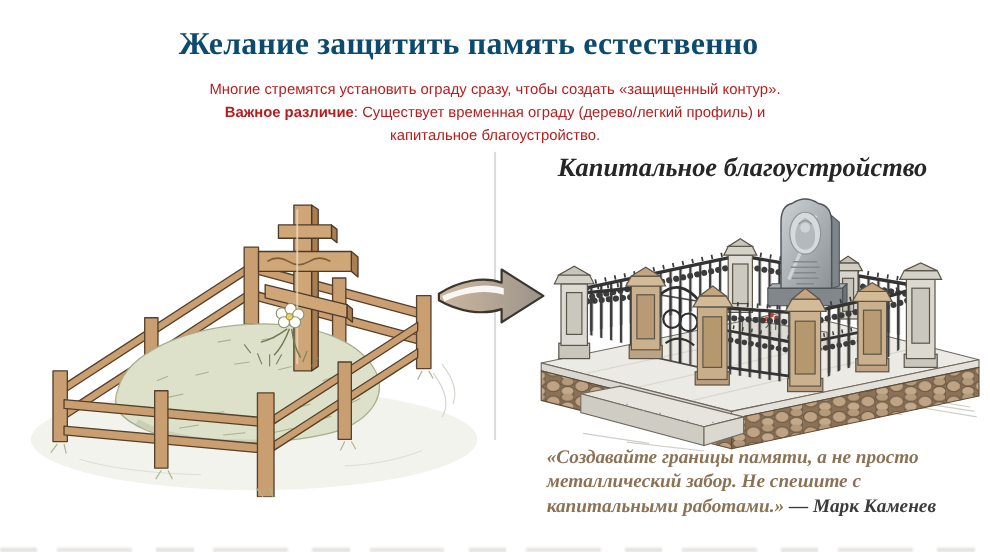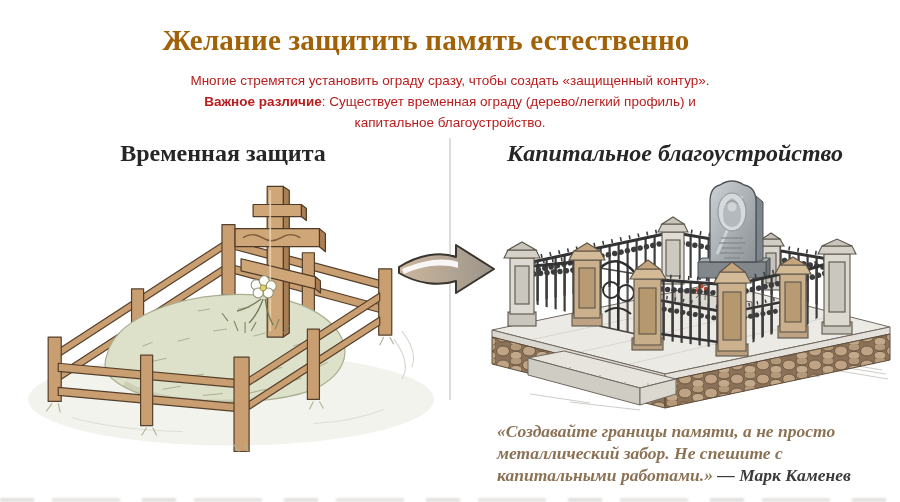--- a/index.html
+++ b/index.html
@@ -1,53 +1,52 @@
 <!DOCTYPE html>
 <html><head>
 <meta charset="utf-8">
 <style>
   html,body{margin:0;padding:0;background:#ffffff;}
   .stage{position:relative;width:900px;height:502px;background:#ffffff;overflow:hidden;
          font-family:"Liberation Sans",sans-serif;}
   .title{position:absolute;top:24px;left:0;width:852px;text-align:center;
-         font-family:"Liberation Serif",serif;font-weight:600;font-size:29px;color:#a16207;letter-spacing:.2px;}
+         font-family:"Liberation Serif",serif;font-weight:600;font-size:29px;color:#0c4a6e;letter-spacing:.2px;}
   .subtitle{position:absolute;top:70px;left:100px;width:700px;text-align:center;
             font-size:13.5px;line-height:21px;color:#b91c1c;}
   .subtitle strong{font-weight:700;}
   .col-heading{position:absolute;top:140px;width:446px;text-align:center;
                font-family:"Liberation Serif",serif;font-weight:600;font-size:24px;color:#262626;}
   .col-heading.left{left:0;}
   .col-heading.right{left:452px;font-style:italic;}
   .divider{position:absolute;left:449px;top:138px;width:1.5px;height:262px;background:#dcdcda;}
   .illu{position:absolute;}
   .illu.left{left:12px;top:170px;width:432px;height:282px;}
   .illu.right{left:470px;top:162px;width:430px;height:250px;}
   .arrow-wrap{position:absolute;left:396px;top:240px;width:103px;height:58px;}
-  .quote{position:absolute;left:497px;top:420px;width:392px;
+  .quote{position:absolute;left:497px;top:404px;width:392px;
          font-family:"Liberation Serif",serif;font-style:italic;font-size:17.5px;line-height:22px;}
   .quote .qtext{color:#8c7255;font-weight:600;}
   .quote .qattr{color:#3b3b3b;font-weight:700;}
   .bottom-strip{position:absolute;left:0;bottom:0;height:4px;width:900px;opacity:.28;filter:blur(1px);
     background:repeating-linear-gradient(90deg,#9a9590 0 34px,transparent 34px 52px,#a8a39d 52px 120px,transparent 120px 142px);}
   svg{display:block;}
 </style>
 </head>
 <body>
 
 <div class="stage">
 
   <div class="title">Желание защитить память естественно</div>
 
   <div class="subtitle">
     <span>Многие стремятся установить ограду сразу, чтобы создать «защищенный контур».</span><br>
     <strong>Важное различие</strong><span>: Существует временная ограду (дерево/легкий профиль) и</span><br>
     <span>капитальное благоустройство.</span>
   </div>
 
-  <div class="col-heading left">Временная защита</div>
   <div class="col-heading right">Капитальное благоустройство</div>
 
   <div class="divider"></div>
 
   <div class="illu left">
   <svg width="432" height="282" viewBox="0 0 430 280">
     <g>
       <ellipse cx="218" cy="228" rx="202" ry="46" fill="#f2f3ed"></ellipse>
       <path d="M300,252 q40,-2 70,-14 M60,246 q40,12 110,14" stroke="#dddfd5" fill="none"></path>
     </g>

